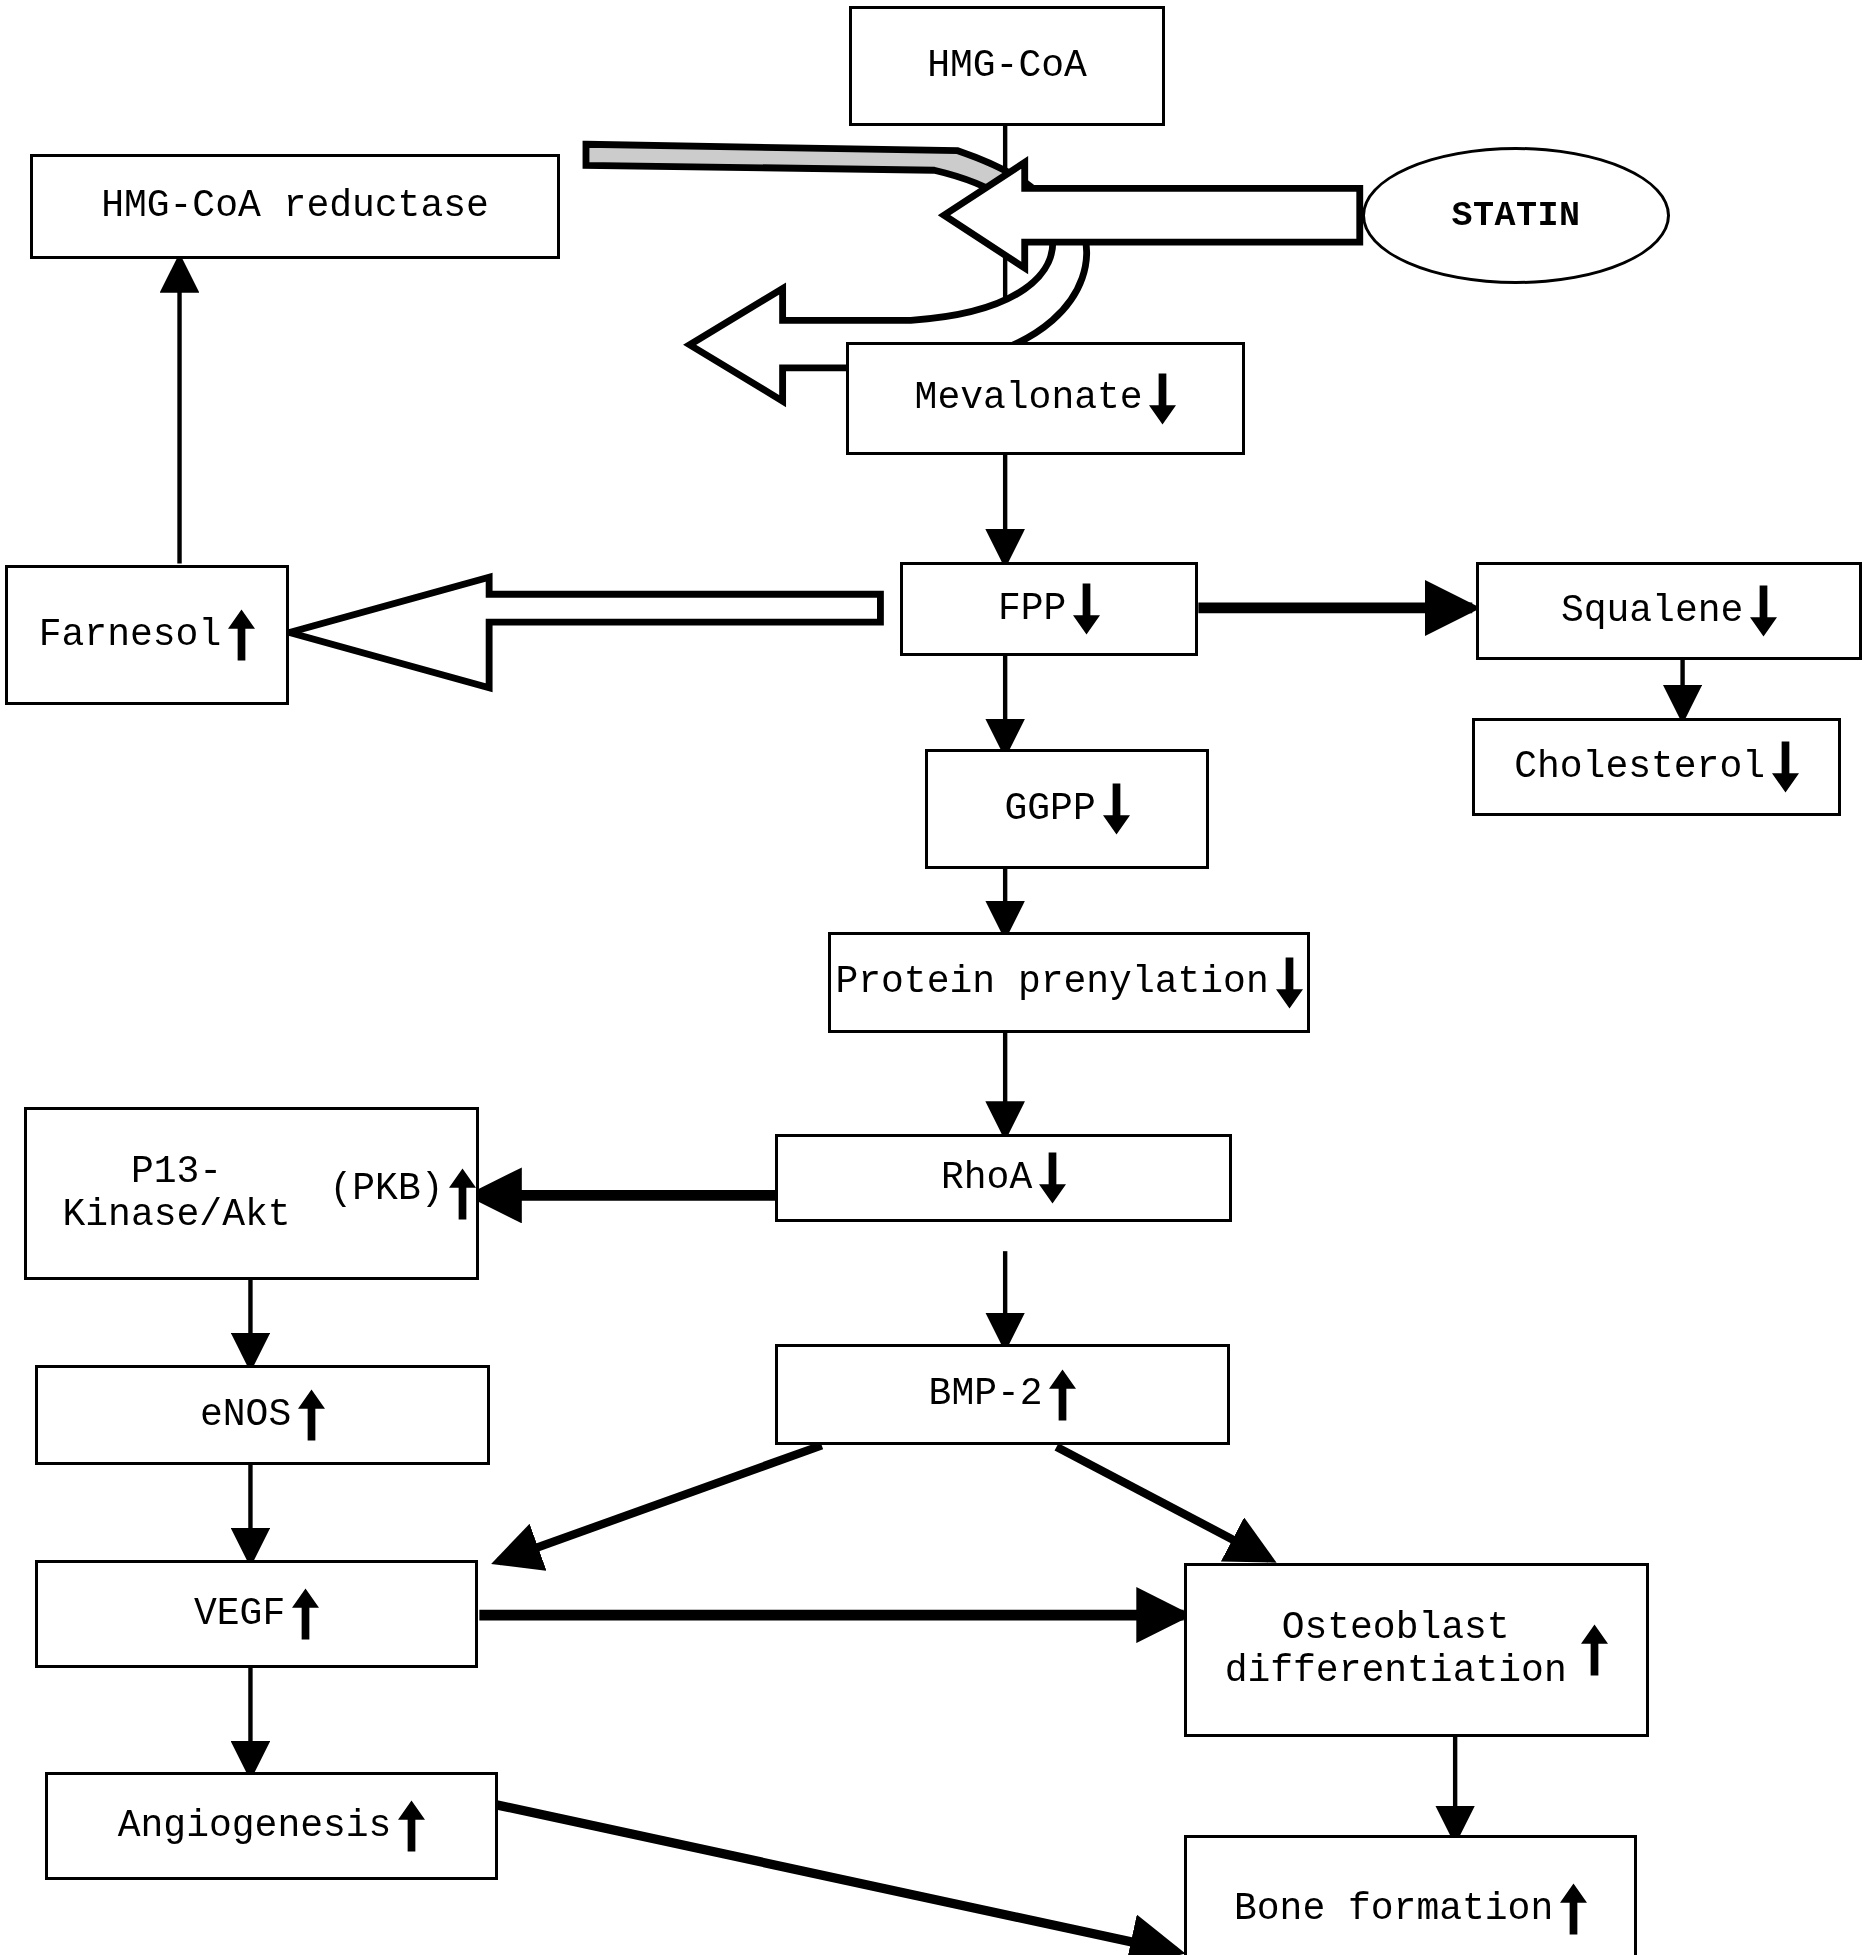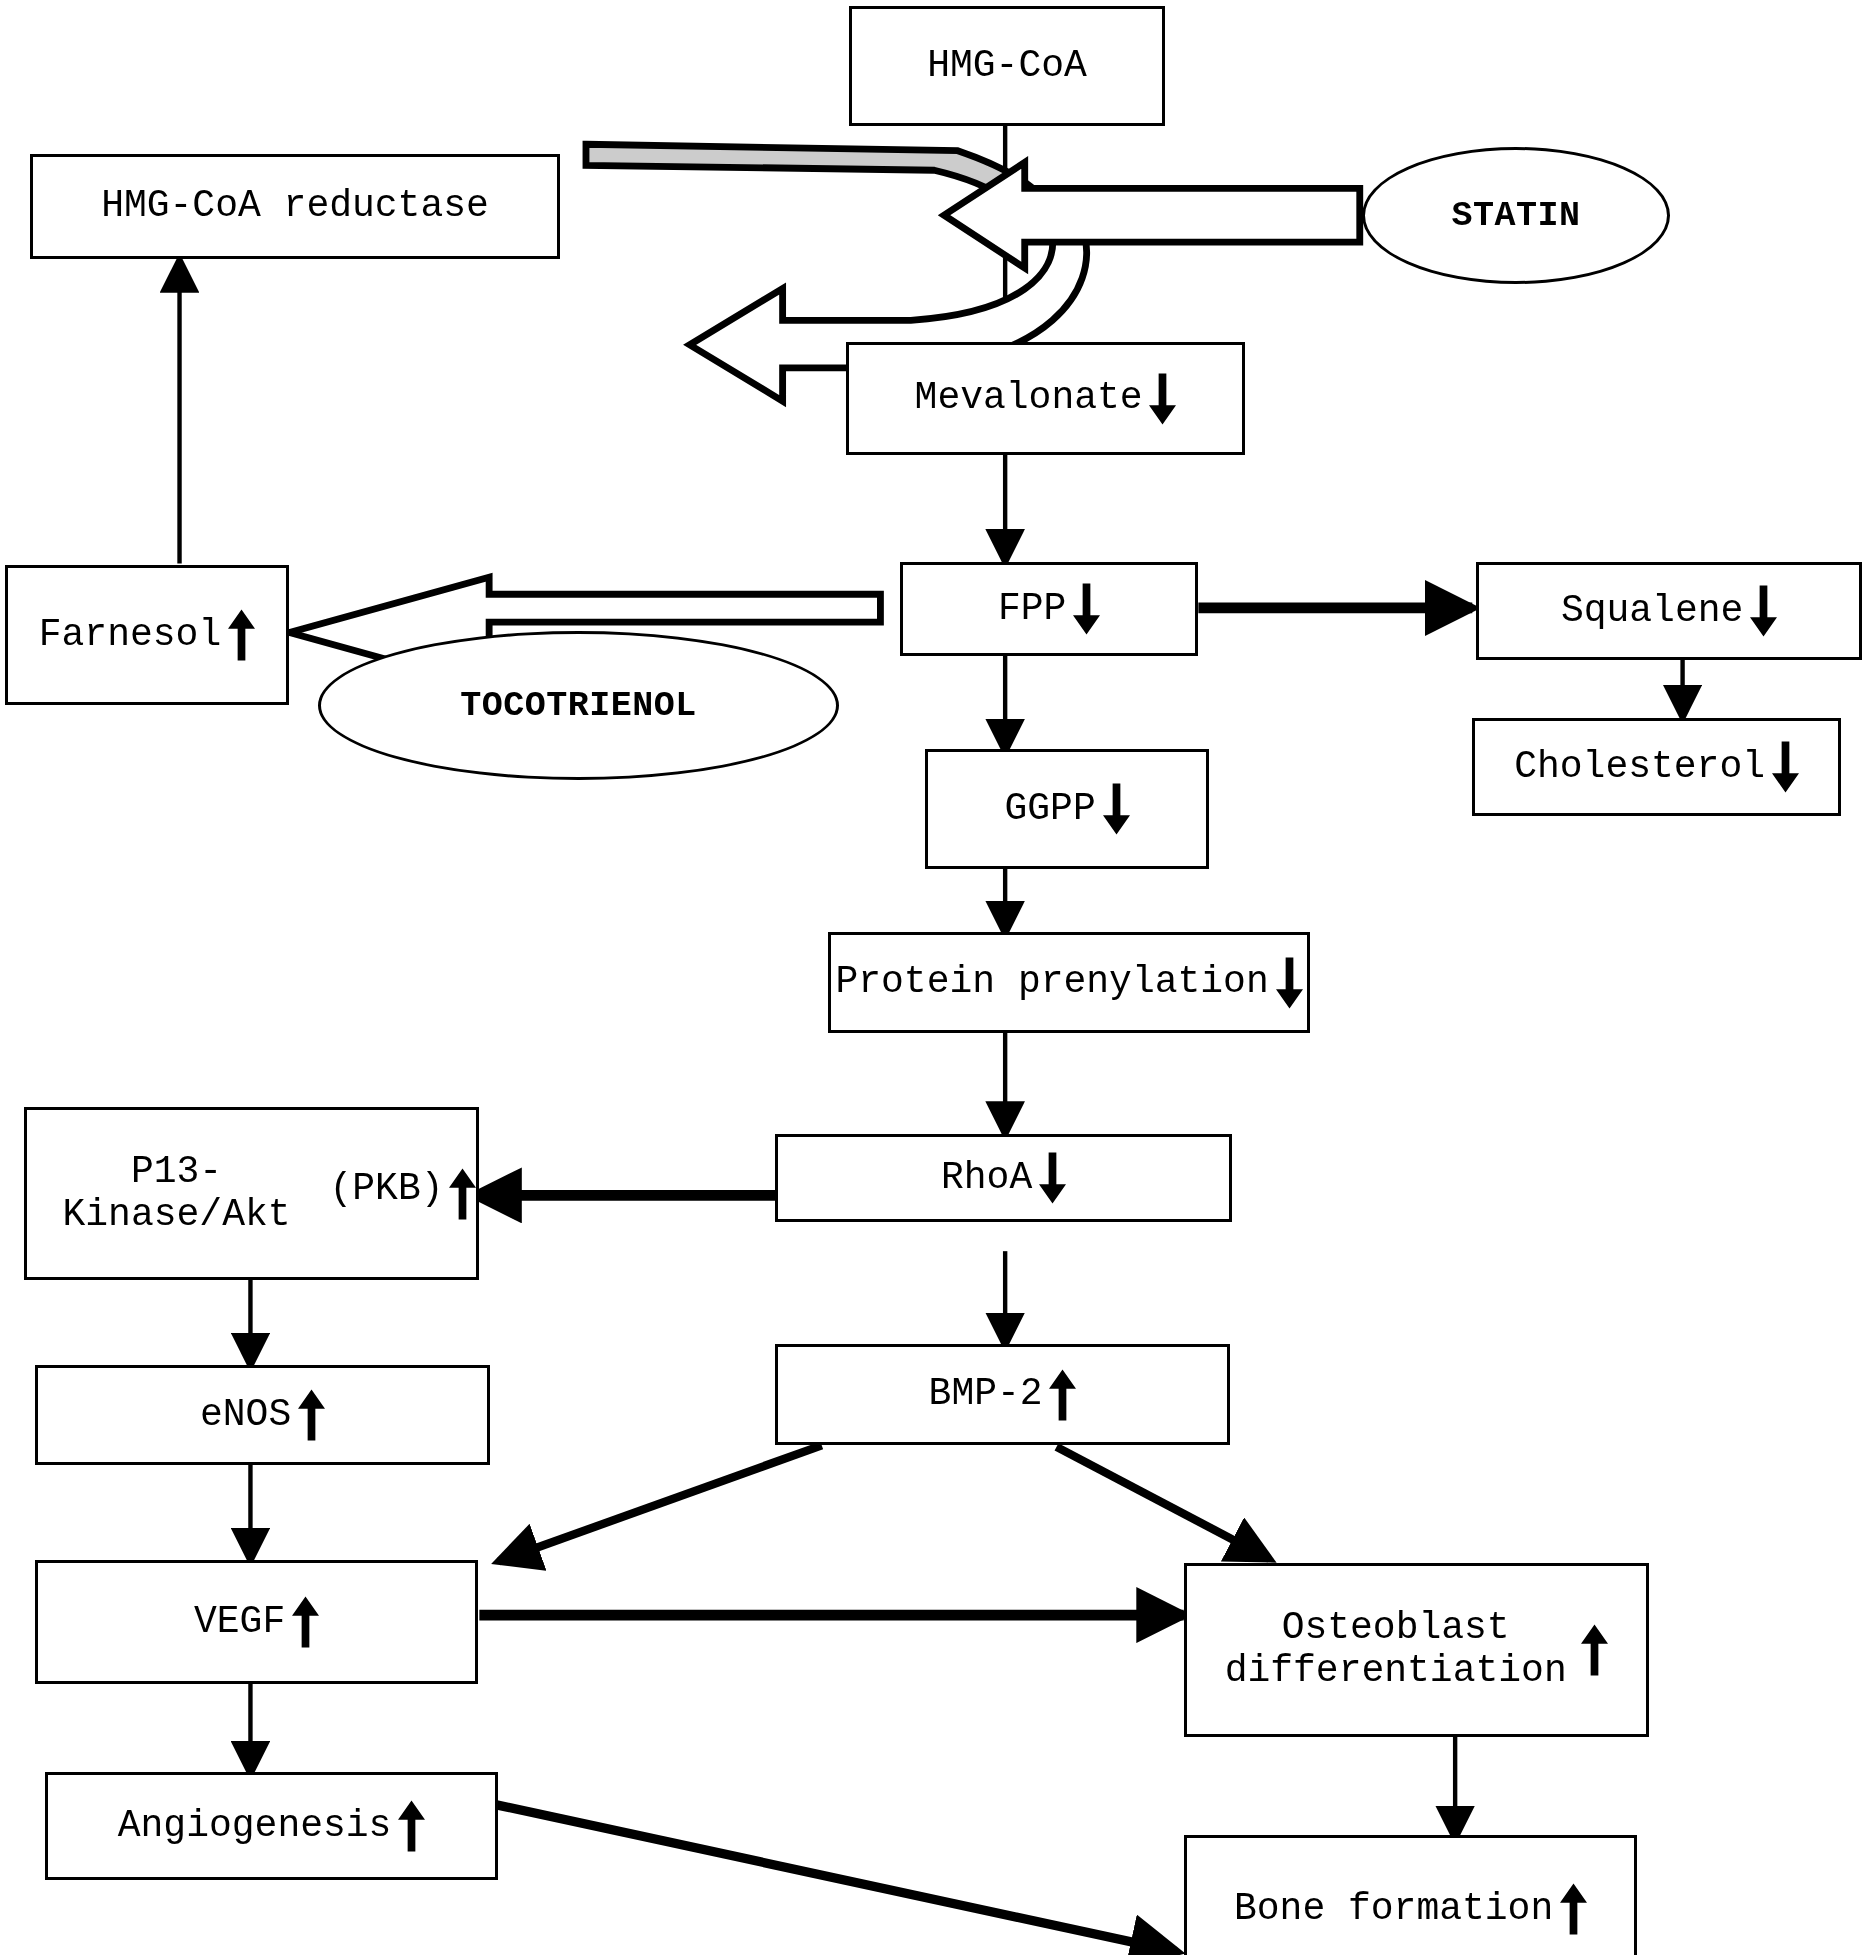--- a/index.html
+++ b/index.html
@@ -170,23 +170,20 @@
     <div class="inner">
       <span class="txt">Farnesol</span>
       <span class="chg">
         <svg width="27" height="52" viewBox="0 0 56 106">
             <path d="M28,0 L56,40 H36 V106 H20 V40 H0 Z" fill="#000"></path>
           </svg>
       </span>
     </div>
   </div>
 
-  <div class="ell" style="left:318px;top:631px;width:521px;height:149px;">
-    <span>TOCOTRIENOL</span>
-  </div>
 
   <div class="node" style="left:900px;top:562px;width:298px;height:94px;">
     <div class="inner">
       <span class="txt">FPP</span>
       <span class="chg">
         <svg width="27" height="52" viewBox="0 0 56 106">
             <path d="M20,0 H36 V66 H56 L28,106 L0,66 H20 Z" fill="#000"></path>
           </svg>
       </span>
     </div>
@@ -276,21 +273,21 @@
     <div class="inner">
       <span class="txt">eNOS</span>
       <span class="chg">
         <svg width="27" height="52" viewBox="0 0 56 106">
             <path d="M28,0 L56,40 H36 V106 H20 V40 H0 Z" fill="#000"></path>
           </svg>
       </span>
     </div>
   </div>
 
-  <div class="node" style="left:35px;top:1560px;width:443px;height:124px;align-items:center;">
+  <div class="node" style="left:35px;top:1560px;width:443px;height:108px;align-items:center;">
     <div class="inner">
       <span class="txt">VEGF</span>
       <span class="chg">
         <svg width="27" height="52" viewBox="0 0 56 106">
             <path d="M28,0 L56,40 H36 V106 H20 V40 H0 Z" fill="#000"></path>
           </svg>
       </span>
     </div>
   </div>
 

